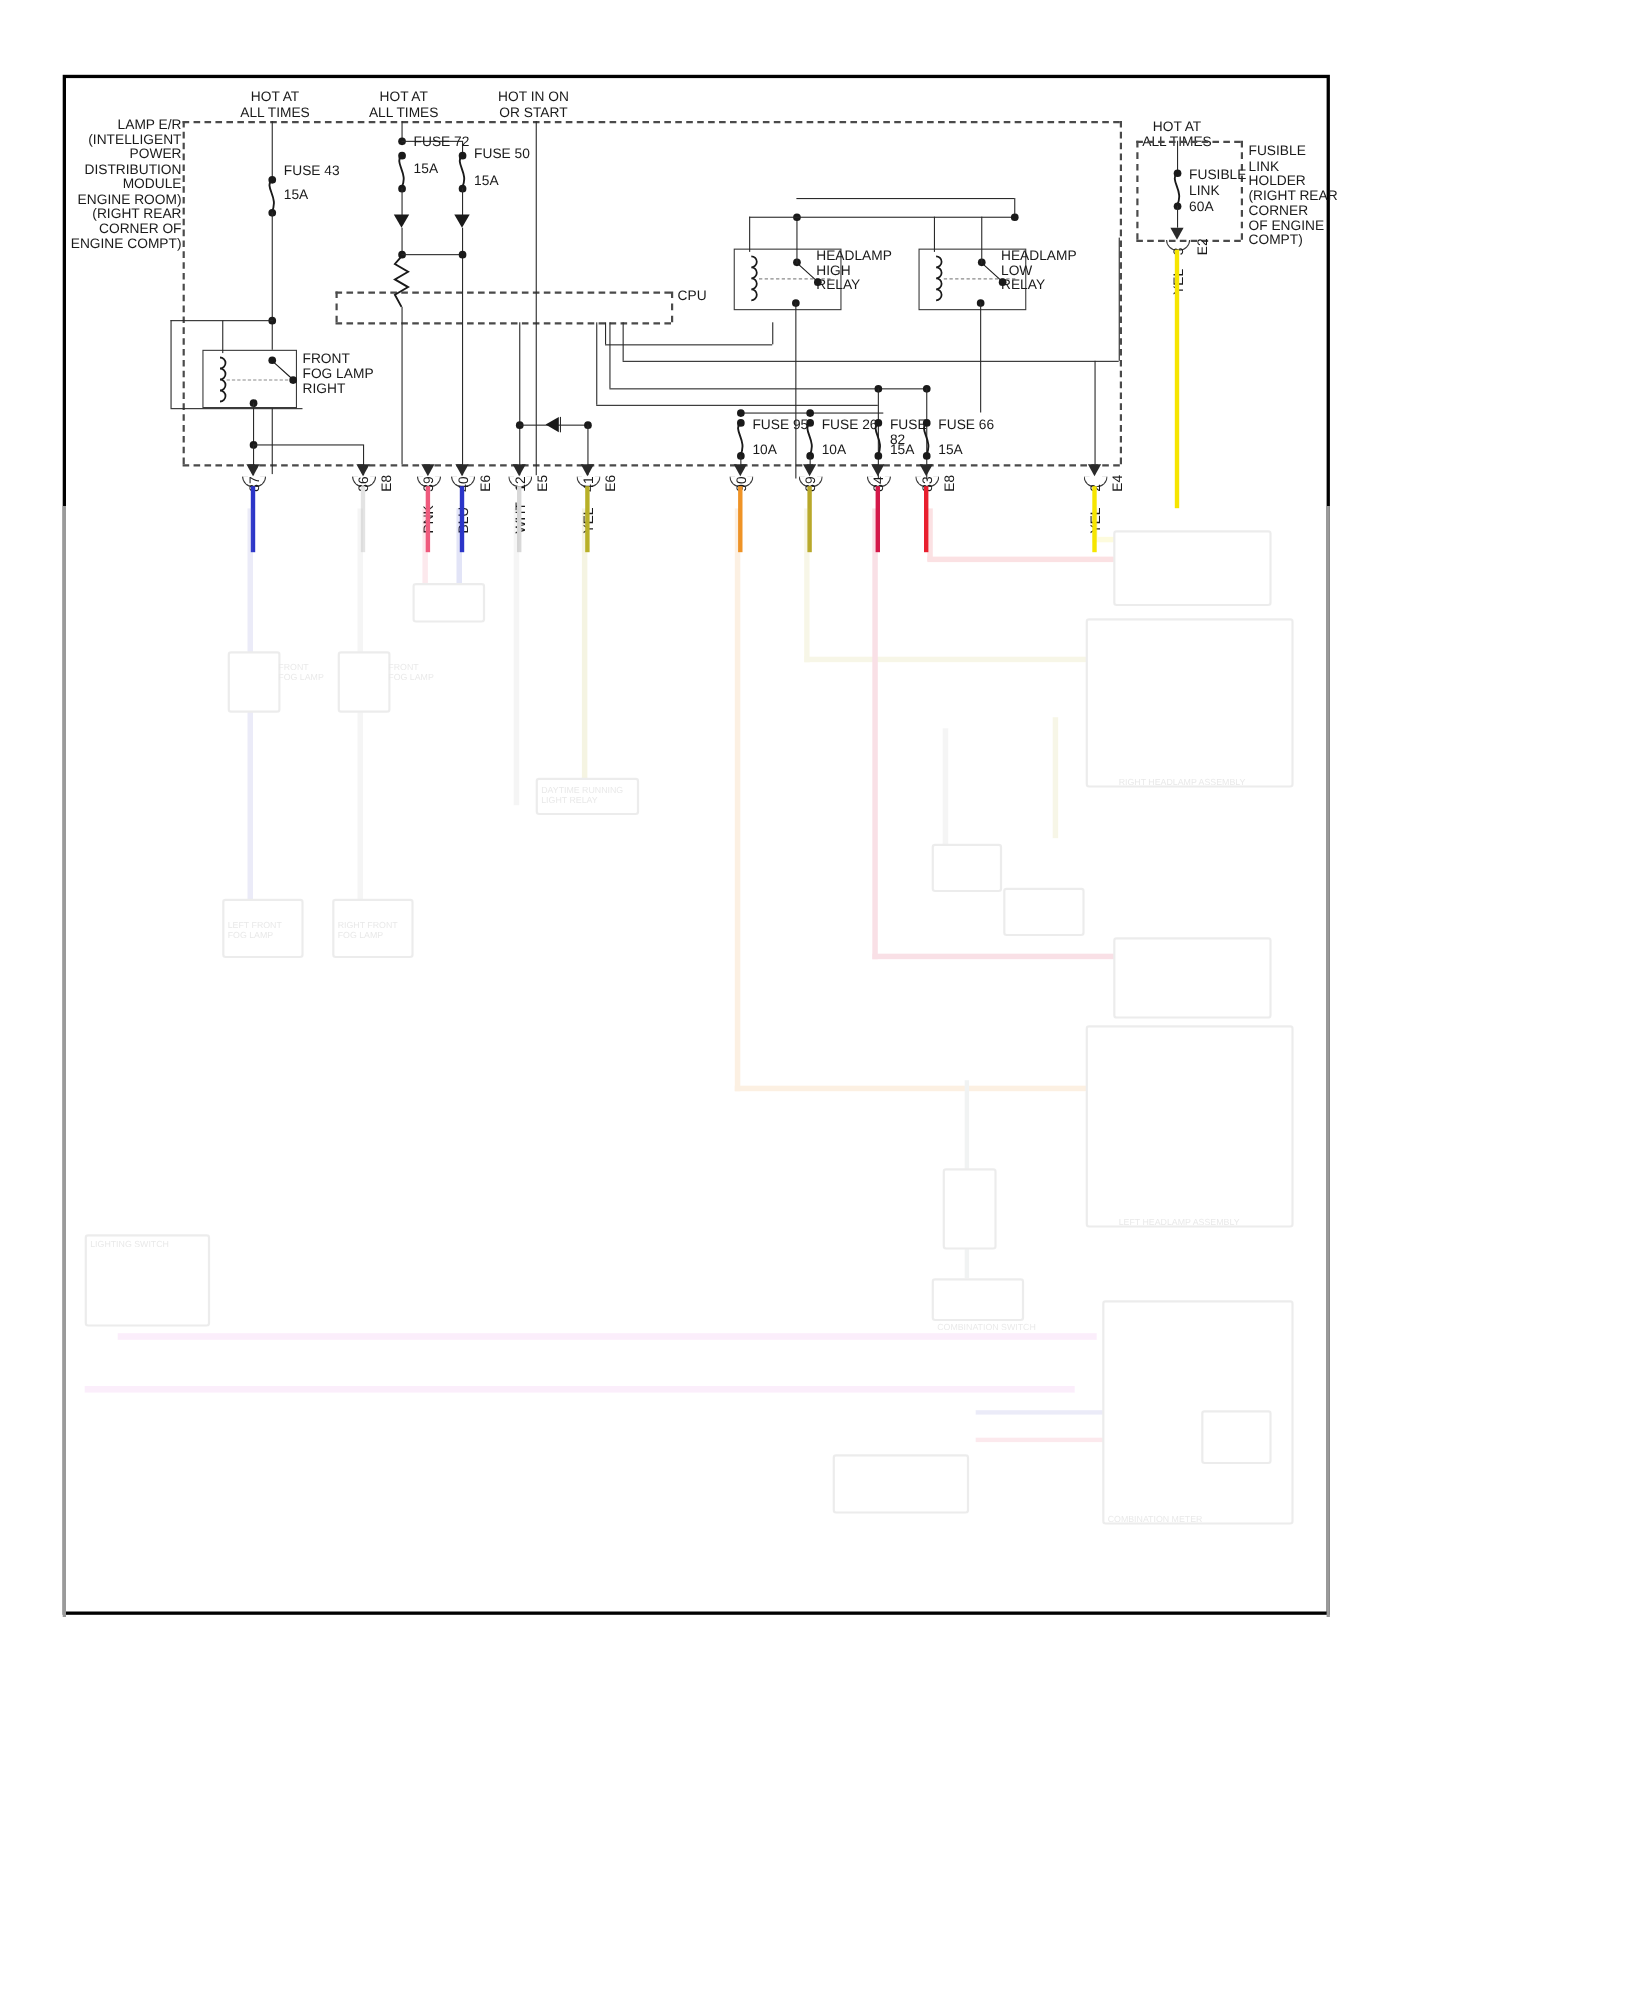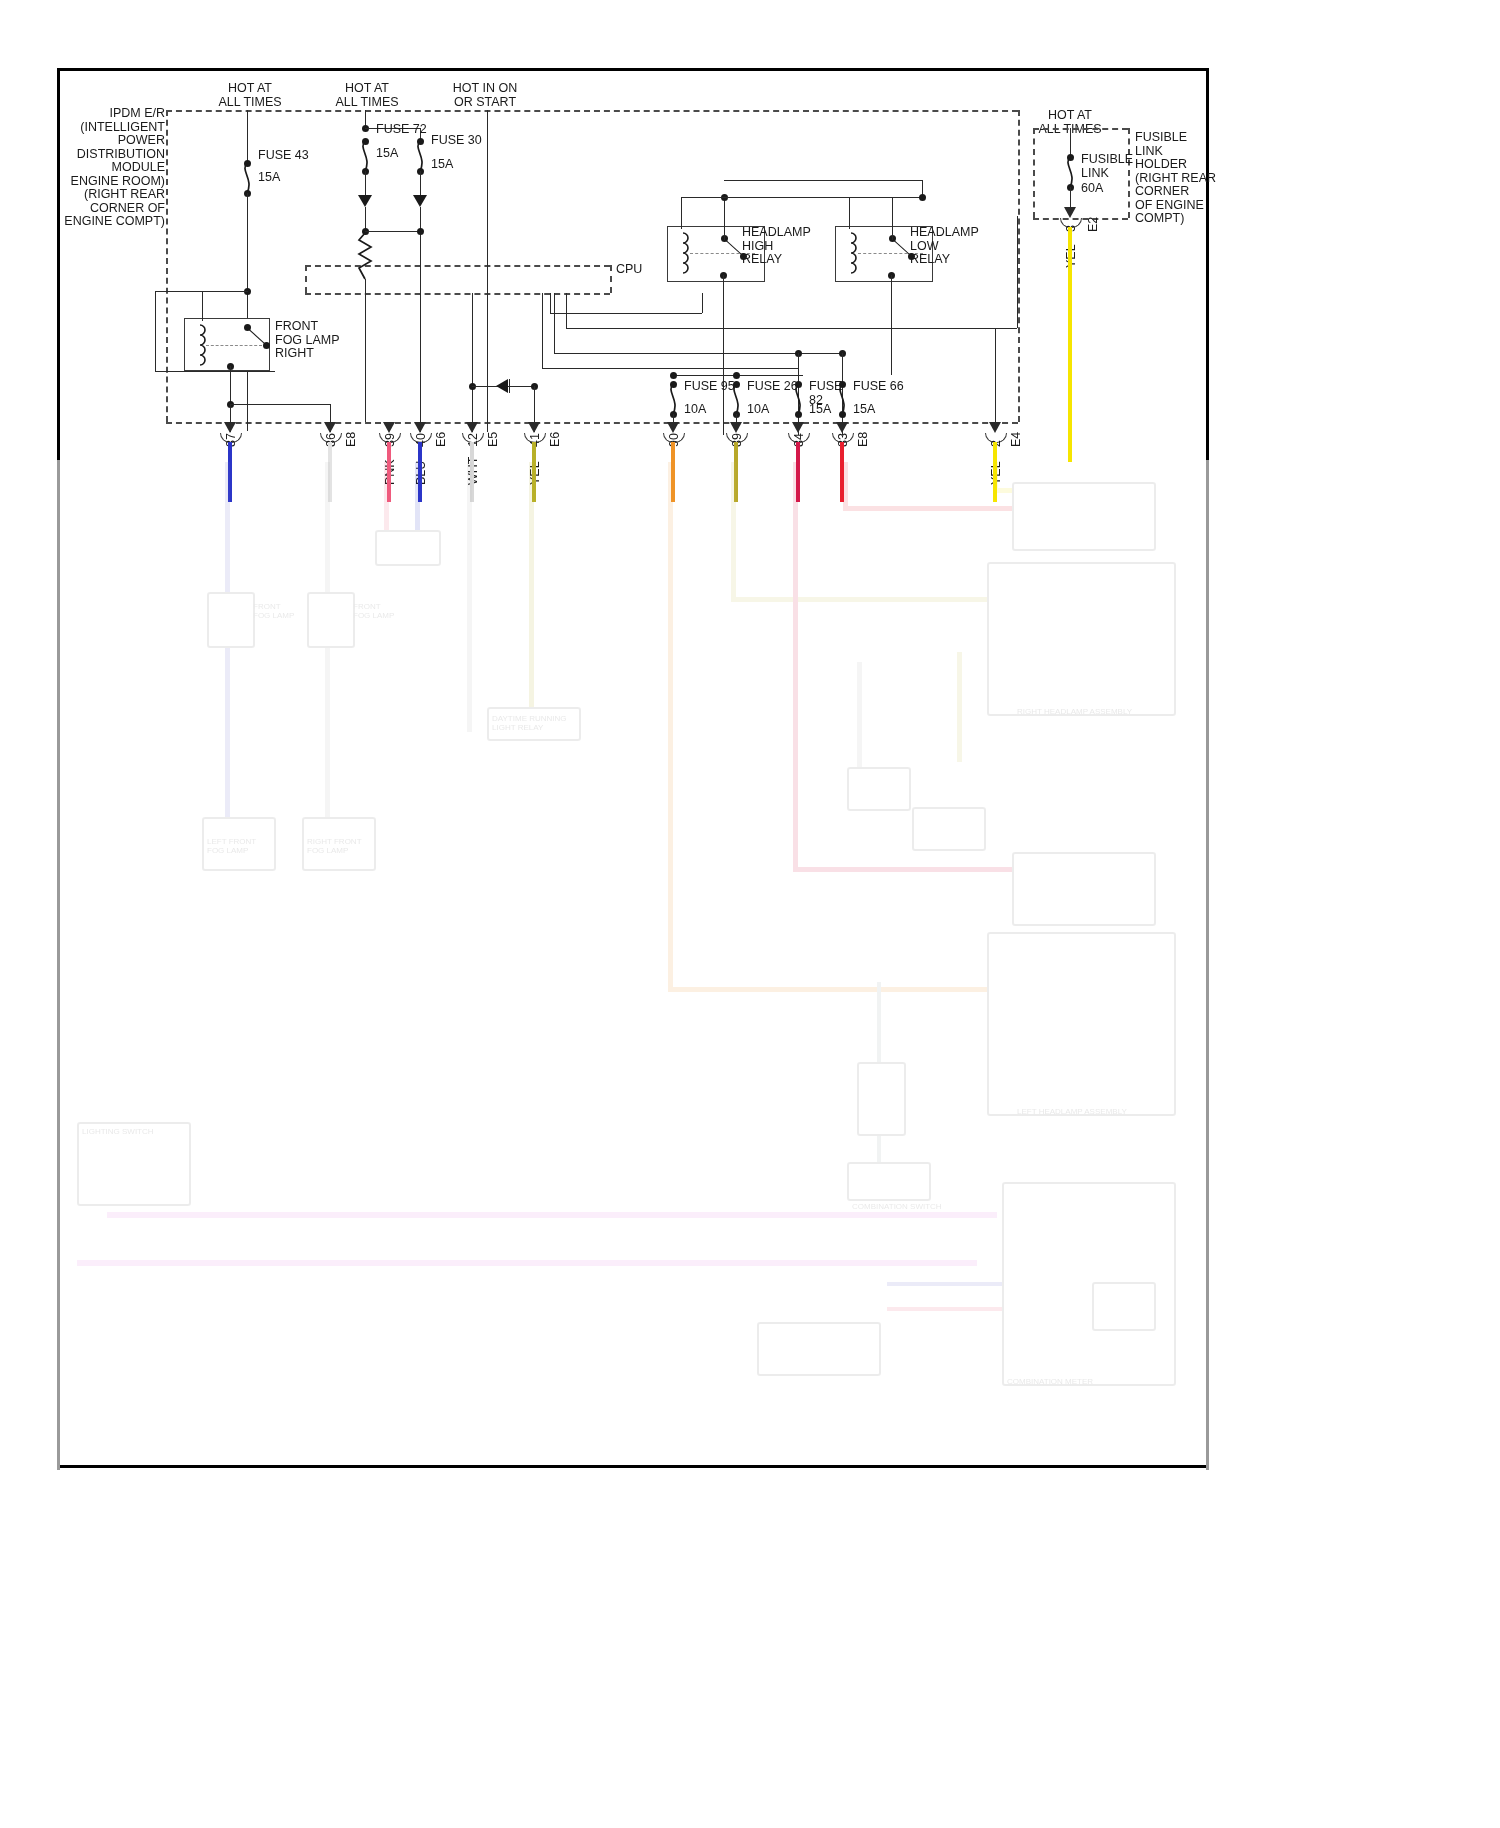--- a/index.html
+++ b/index.html
@@ -75,21 +75,21 @@
 
 <div class="lbl c" style="left:180px;top:82px;width:140px;">HOT AT
 ALL TIMES</div>
 <div class="lbl c" style="left:297px;top:82px;width:140px;">HOT AT
 ALL TIMES</div>
 <div class="lbl c" style="left:415px;top:82px;width:140px;">HOT IN ON
 OR START</div>
 <div class="lbl c" style="left:1000px;top:109px;width:140px;">HOT AT
 ALL TIMES</div>
 
-<div class="lbl r" style="left:60px;top:107px;width:105px;">IPDM E/R
+<div class="lbl r" style="left:60px;top:107px;width:105px;">LAMP E/R
 (INTELLIGENT
 POWER
 DISTRIBUTION
 MODULE
 ENGINE ROOM)
 (RIGHT REAR
 CORNER OF
 ENGINE COMPT)</div>
 
 <div class="dh" style="left:166px;top:110px;width:852px;"></div>
@@ -159,21 +159,21 @@
 <svg class="res" style="left:365px;top:231px;" viewBox="0 0 16 50">
   <polyline points="8,2 2,9 14,16 2,23 14,30 2,37 8,48" fill="none" stroke="#1a1a1a" stroke-width="1.7"></polyline>
 </svg>
 <div class="v" style="left:365px;top:279px;height:143px;"></div>
 
 <div class="dot" style="left:420px;top:141px;"></div>
 <svg class="fuse" style="left:420px;top:141px;" viewBox="0 0 14 30">
   <path d="M7 0 C0 8, 14 16, 7 30" fill="none" stroke="#1a1a1a" stroke-width="1.7"></path>
 </svg>
 <div class="dot" style="left:420px;top:171px;"></div>
-<div class="lbl" style="left:431px;top:134px;">FUSE 30</div>
+<div class="lbl" style="left:431px;top:134px;">FUSE 50</div>
 <div class="lbl" style="left:431px;top:158px;">15A</div>
 <div class="v" style="left:420px;top:171px;height:32px;"></div>
 <div class="diode" style="left:420px;top:195px;"></div>
 <div class="v" style="left:420px;top:207px;height:225px;"></div>
 <div class="dot" style="left:420px;top:231px;"></div>
 
 <div class="v" style="left:487px;top:110px;height:322px;"></div>
 
 <div class="v" style="left:472px;top:293px;height:139px;"></div>
 <div class="dot" style="left:472px;top:386px;"></div>

